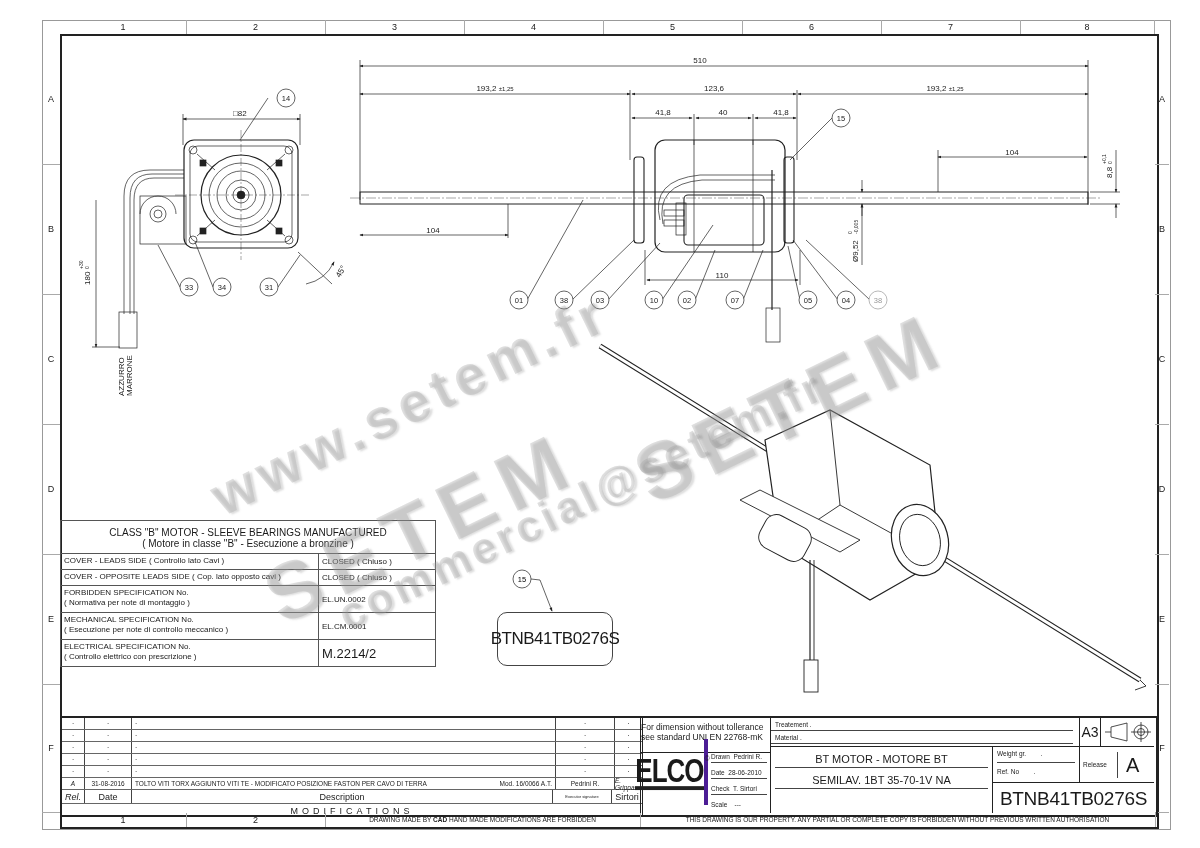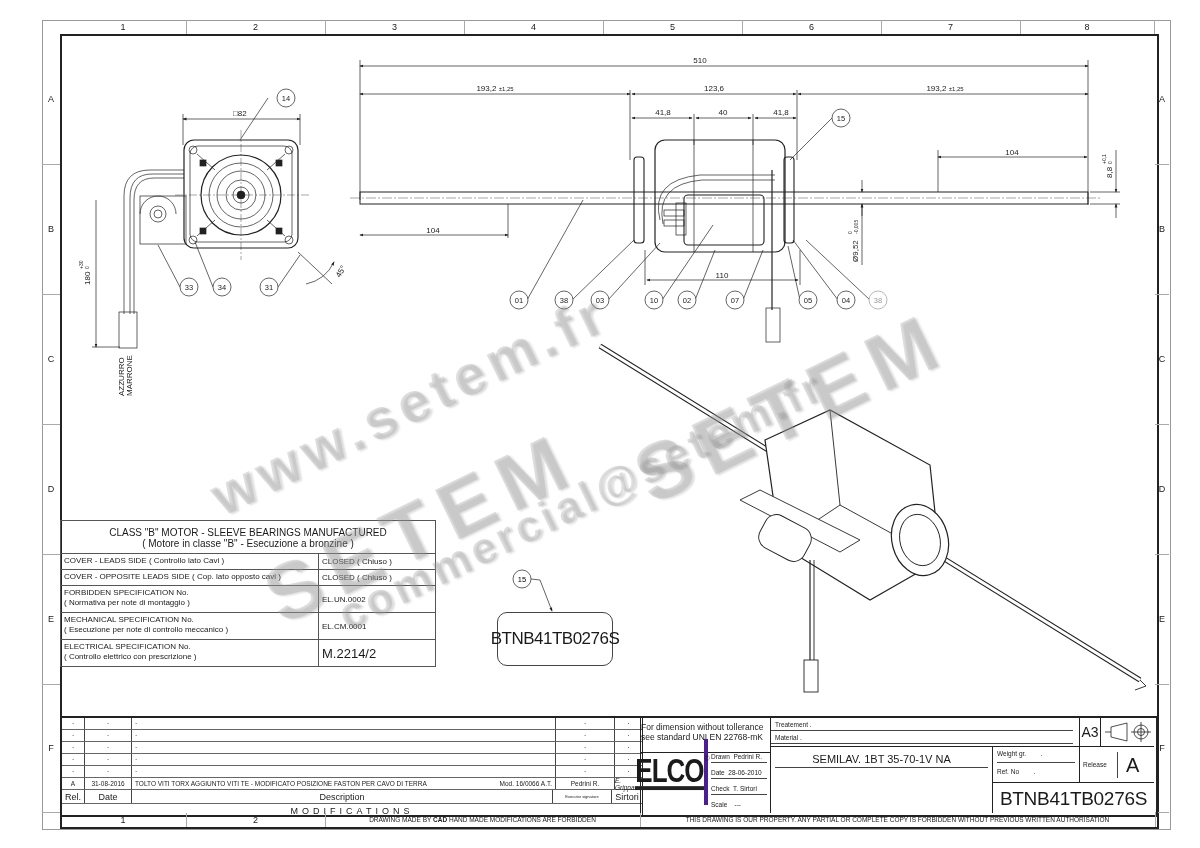--- a/index.html
+++ b/index.html
@@ -19,21 +19,21 @@
   .spec-row:last-child{border-bottom:none;}
   .spec-k{width:251px;border-right:1px solid #555;padding:2px 3px;line-height:10px;}
   .spec-v{flex:1;padding:2px 3px;display:flex;align-items:center;}
   
   .badge{left:497px;top:612px;width:114px;height:52px;border:1px solid #444;border-radius:10px;font-size:17px;display:flex;align-items:center;justify-content:center;letter-spacing:-0.5px;}
   
   .mods{left:60px;top:716px;width:580px;height:97px;border:2px solid #222;border-right:1px solid #222;font-size:6.5px;}
   .mrow{display:flex;height:11px;border-bottom:1px solid #666;}
   .mrow div{border-right:1px solid #444;display:flex;align-items:center;justify-content:center;}
   .mrow div.desc{justify-content:flex-start;padding-left:3px;}
-  .c1{width:22px;}.c2{width:46px;}.c3{width:420px;position:relative;text-align:center;}.c4{width:58px;}.c5{flex:1;border-right:none!important;}
+  .c1{width:22px;font-style:italic;}.c2{width:46px;}.c3{width:420px;position:relative;text-align:center;}.c4{width:58px;}.c5{flex:1;border-right:none!important;}
   .mhead{height:13px;font-size:9px;}
   .mtitle{height:14px;text-align:center;font-size:9px;letter-spacing:4px;line-height:14px;}
   
   .tb{left:640px;top:716px;width:515px;height:97px;border:2px solid #222;border-left:1px solid #222;}
   .tb div{box-sizing:border-box;}
   .wm{font-family:"Liberation Sans",sans-serif;font-weight:bold;color:rgba(160,160,160,0.33);white-space:nowrap;transform-origin:left top;text-shadow:2px 2px 2px rgba(120,120,120,0.25);pointer-events:none;}
 </style>
 </head>
 <body>
 
@@ -410,20 +410,21 @@
   </div>
 
   <div class="abs" style="left:67px;top:29px;width:63px;height:66px;border-right:1px solid #222;font-size:6.5px">
     <div style="height:16px;border-bottom:1px solid #444;margin:0 3px;line-height:20px"><span>Drawn</span>&nbsp;&nbsp;<span>Pedrini R.</span></div>
     <div style="height:16px;border-bottom:1px solid #444;margin:0 3px;line-height:20px"><span>Date</span>&nbsp;&nbsp;<span>28-06-2010</span></div>
     <div style="height:16px;border-bottom:1px solid #444;margin:0 3px;line-height:20px"><span>Check</span>&nbsp;&nbsp;<span>T. Sirtori</span></div>
     <div style="height:16px;margin:0 3px;line-height:20px"><span>Scale</span>&nbsp;&nbsp;&nbsp;&nbsp;<span>---</span></div>
   </div>
 
   <div class="abs" style="left:130px;top:29px;width:222px;height:66px;border-right:1px solid #222;font-size:11px;text-align:center">
+    <div style="height:21px;line-height:24px;border-bottom:1px solid #444;margin:0 4px">BT MOTOR   -   MOTORE BT</div>
     <div style="height:21px;line-height:24px;border-bottom:1px solid #444;margin:0 4px">SEMILAV. 1BT 35-70-1V NA</div>
   </div>
 
   <div class="abs" style="left:352px;top:29px;width:86px;height:36px;border-bottom:1px solid #222;font-size:6.5px">
     <div style="height:16px;line-height:14px;border-bottom:1px solid #444;margin:0 4px"><span>Weight gr.</span>&nbsp;&nbsp;&nbsp;&nbsp;&nbsp;&nbsp;&nbsp;&nbsp;<span>.</span></div>
     <div style="height:16px;line-height:18px;margin:0 4px"><span>Ref. No</span>&nbsp;&nbsp;&nbsp;&nbsp;&nbsp;&nbsp;&nbsp;&nbsp;<span>.</span></div>
   </div>
   <div class="abs" style="left:438px;top:29px;width:75px;height:36px;border-left:1px solid #222;border-bottom:1px solid #222;display:flex;align-items:center">
     <span style="font-size:6.5px;padding-left:3px;width:34px">Release</span>
     <span style="border-left:1px solid #444;height:26px;font-size:20px;padding-left:8px;line-height:26px">A</span>

